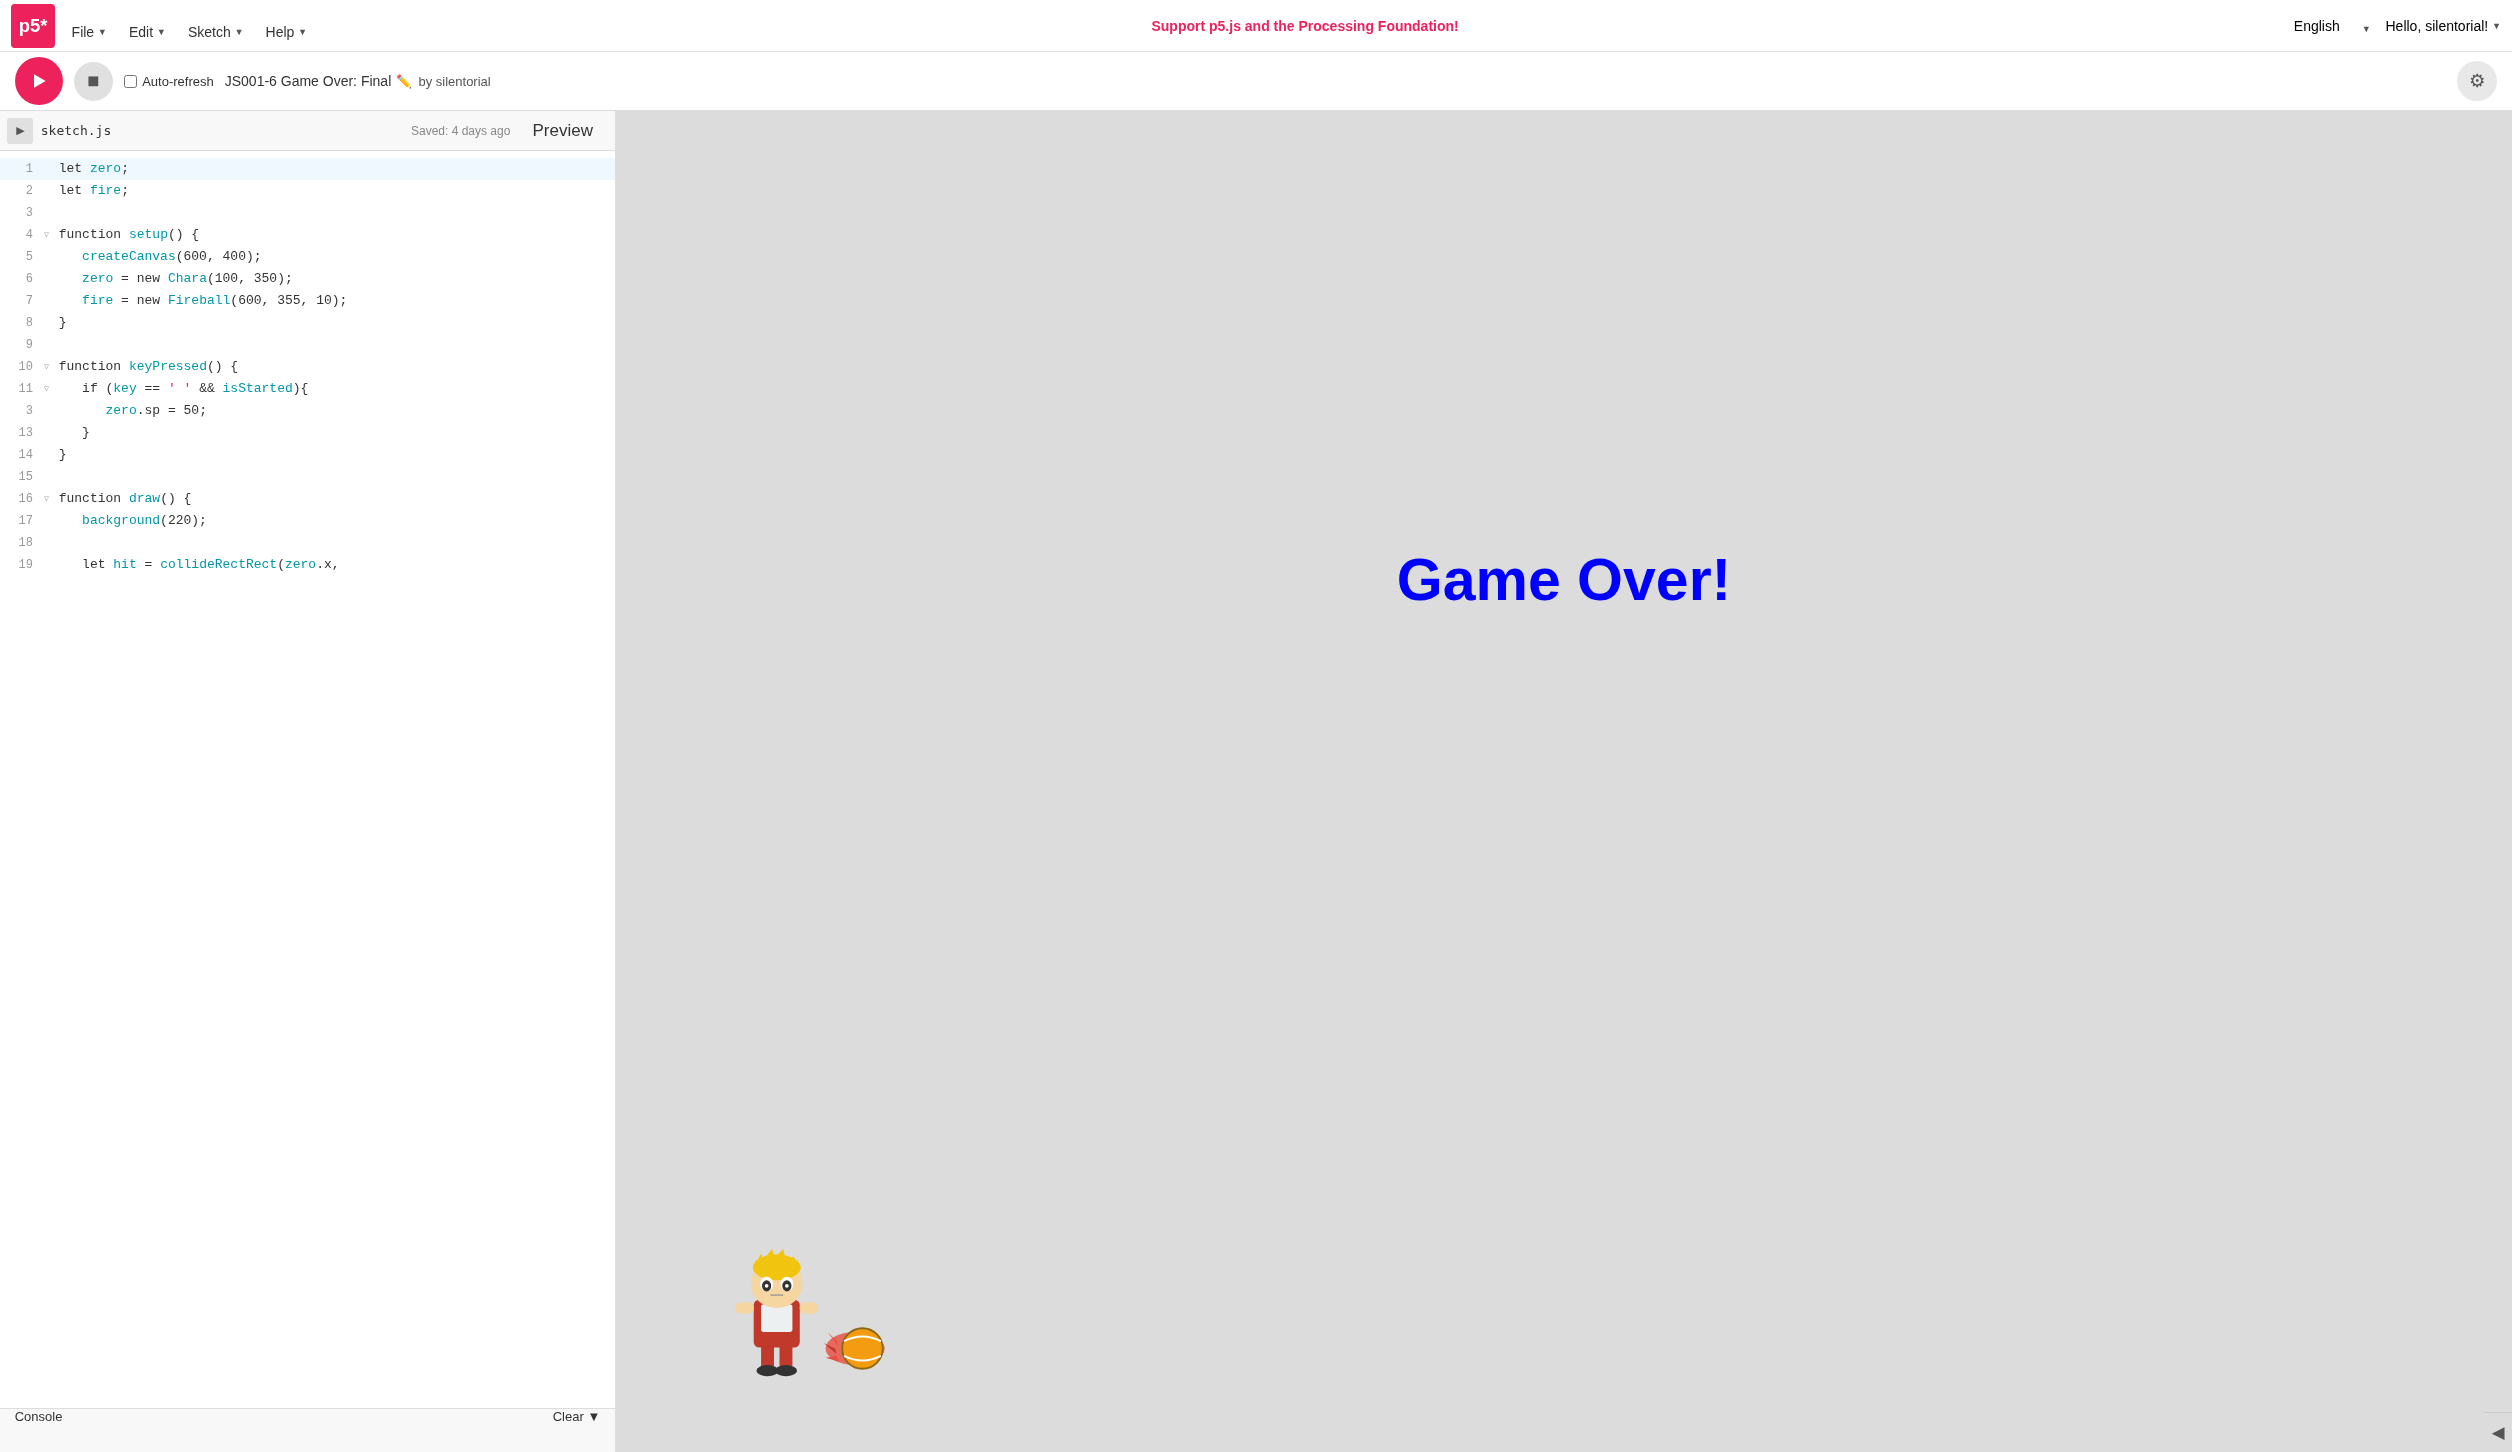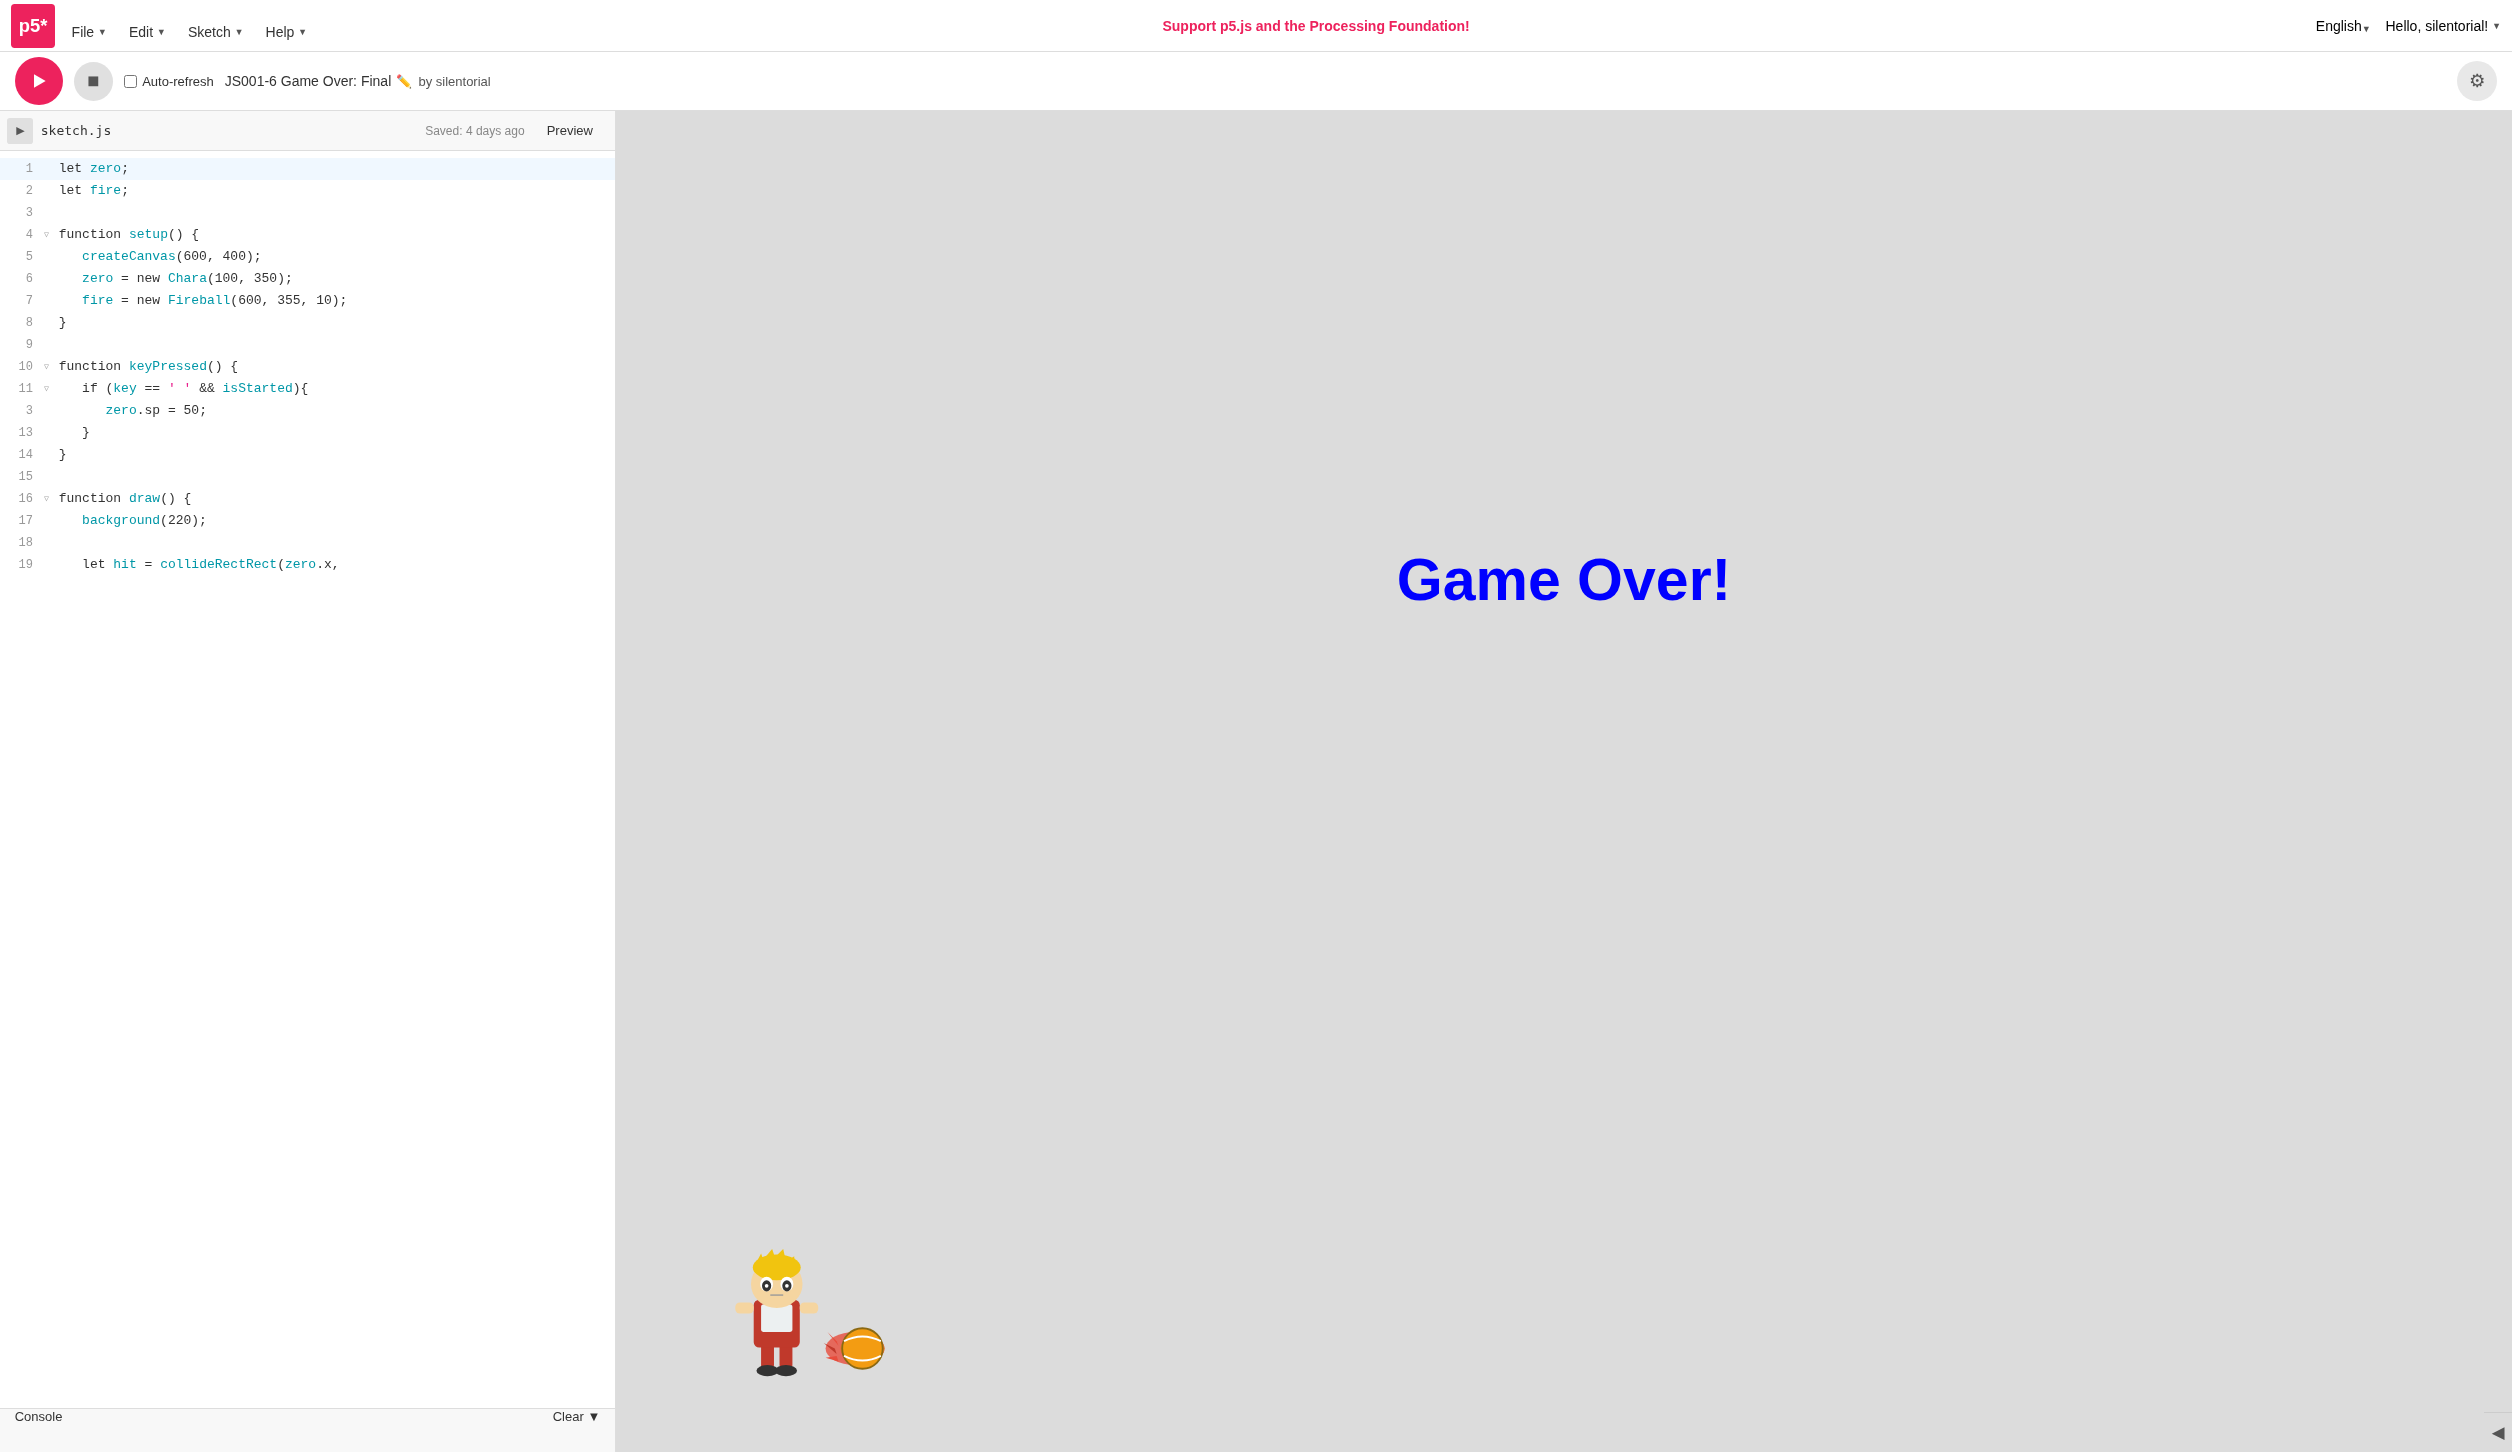--- a/index.html
+++ b/index.html
@@ -57,21 +57,21 @@
       font-size: 14px;
     }
     .nav-right {
       display: flex;
       align-items: center;
       gap: 14.7px;
     }
     .lang-btn {
       display: flex;
       align-items: flex-end;
-      gap: 0;
+      gap: 22px;
       cursor: pointer;
       font-size: 14px;
     }
     .user-btn {
       display: flex;
       align-items: center;
       gap: 3.7px;
       cursor: pointer;
       font-size: 14px;
     }
@@ -186,21 +186,21 @@
       font-size: 13px;
       color: #333;
       font-family: monospace;
     }
     .saved-text {
       margin-left: auto;
       font-size: 12px;
       color: #888;
     }
     .preview-label {
-      font-size: 13px;
+      font-size: 17px;
       color: #333;
       padding: 0 14.7px;
     }
 
     
     .code-editor {
       flex: 1;
       overflow-y: auto;
       background: #fff;
       padding: 7.4px 0;

